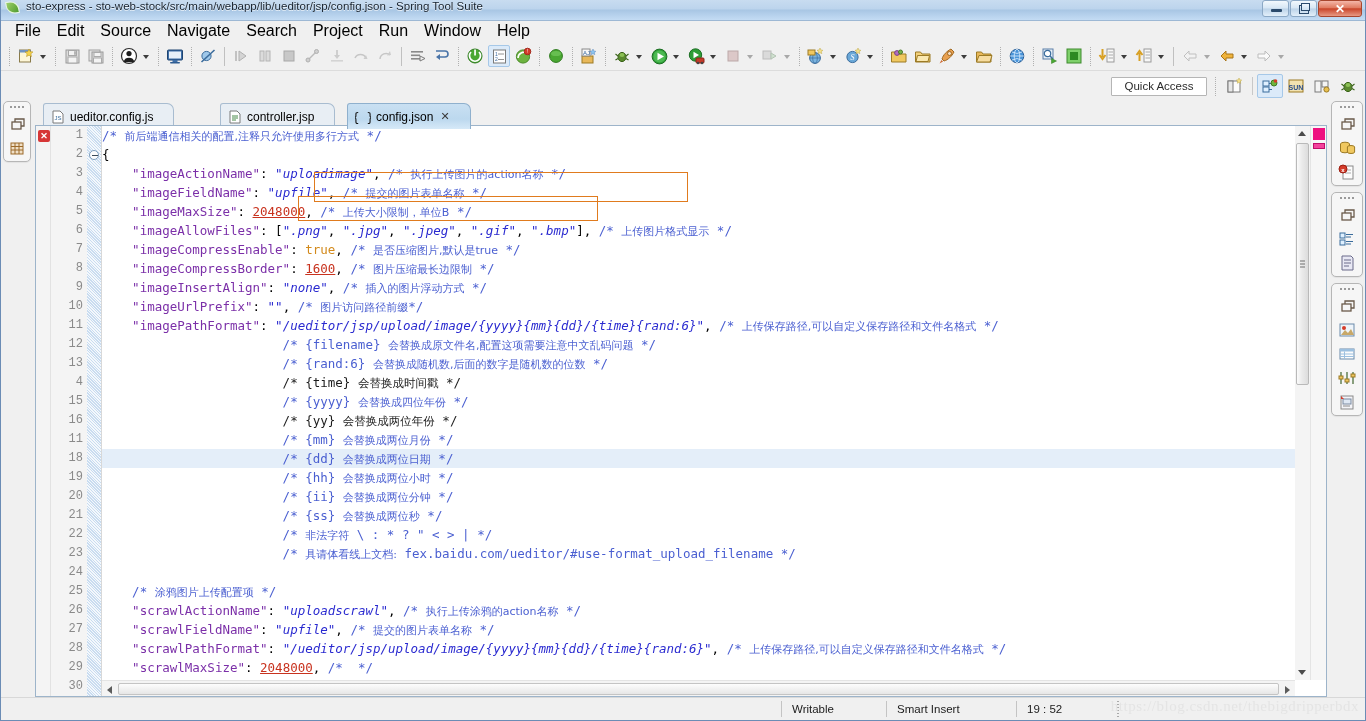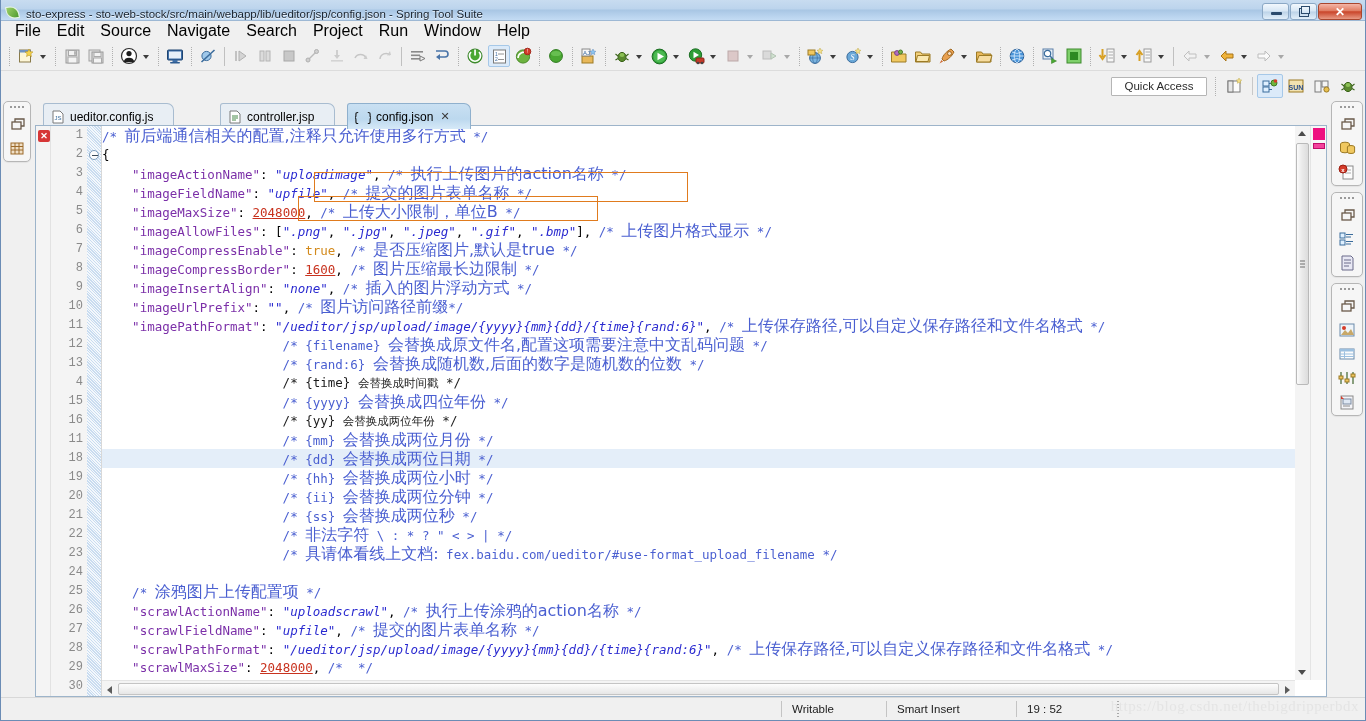--- a/index.html
+++ b/index.html
@@ -18,21 +18,21 @@
     border-top: none;
     overflow: hidden;
   }
 
   
   .titlebar {
     position: relative;
     height: 21px;
     background: linear-gradient(to bottom, #c8dcf0 0%, #bcd4ec 45%, #a8c6e4 50%, #c4dcf4 100%);
     border-bottom: 1px solid #9db8d4;
-    display: flex; align-items: flex-end;
+    display: flex; align-items: flex-start;
     overflow: hidden;
   }
   .titlebar .appicon {
     width: 16px; height: 15px; margin-left: 4px; margin-right: 5px;
     position: relative; flex: 0 0 auto;
   }
   .titlebar .appicon .leaf {
     position: absolute; left: 1px; top: 1px; width: 13px; height: 13px;
     background: linear-gradient(135deg, #9ed06a 0%, #4f9b2f 100%);
     border-radius: 0 70% 0 70%;
@@ -223,21 +223,21 @@
 
   
   .code {
     position:relative;
     font-family:"DejaVu Sans Mono","Liberation Mono",monospace;
     font-size:12.5px;
   }
   .ln { height:19px; line-height:19px; white-space:pre; }
   .ln.hl { background:#e4eef9; }
   .cmt   { color:#4a5fd1; }
-  .cmtz  { color:#4a5fd1; font-family:"DejaVu Sans","Liberation Sans",sans-serif; font-size:16px; }
+  .cmtz  { color:#4a5fd1; font-family:"DejaVu Sans","Liberation Sans",sans-serif; font-size:11px; }
   .cmtk  { color:#1b1b1b; }
   .cmtkz { color:#1b1b1b; font-family:"DejaVu Sans","Liberation Sans",sans-serif; font-size:11.5px; }
   .key   { color:#7b2fa8; }
   .str   { color:#2a2ad0; font-style:italic; }
   .num   { color:#c8321e;text-decoration:underline; }
   .bool  { color:#d38a1c; }
   .punc  { color:#000; }
 
   .annbox {
     position:absolute; border:1.6px solid #e07b1e; pointer-events:none;

